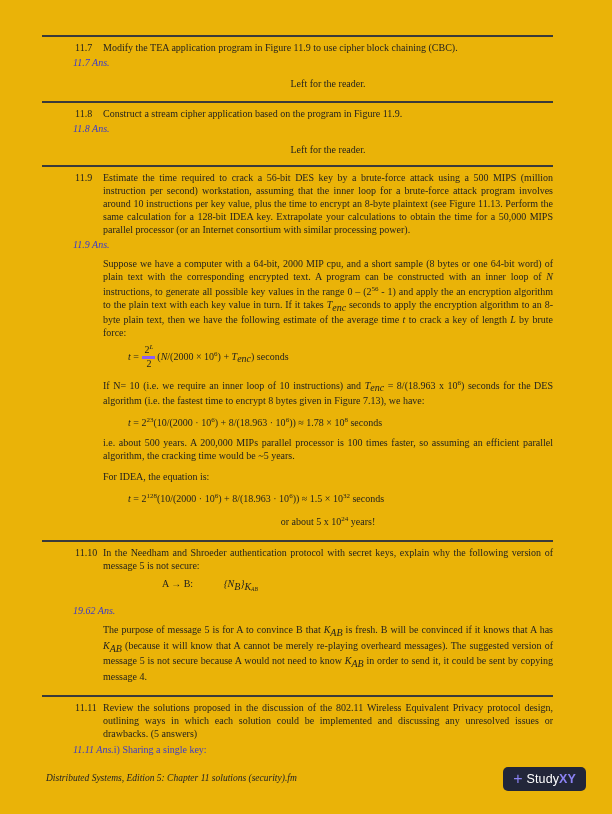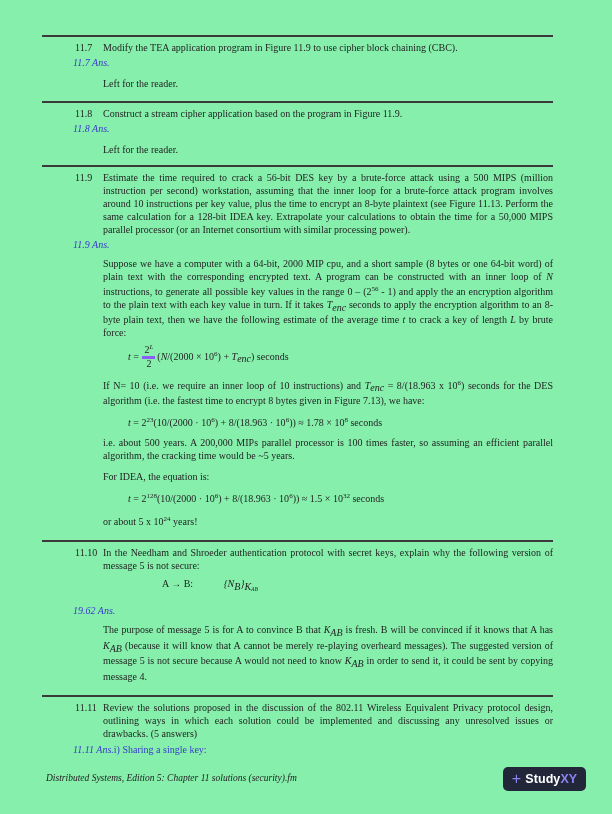--- a/index.html
+++ b/index.html
@@ -1,28 +1,28 @@
 <!DOCTYPE html>
 <html style="--text: #1f1f1f; --rule: #3a3a3a; --ans-blue: #3a3acd; --logo-bg: #222639; --logo-accent: #8b82f3;"><head>
 <meta charset="utf-8">
 <style>
   html,body{margin:0;padding:0;background:#e8e8e8;}
   .page{
-    width:612px;height:814px;position:relative;background:#86efac;overflow:hidden;
+    width:612px;height:814px;position:relative;background:#eab308;overflow:hidden;
     font-family:"Liberation Serif","DejaVu Serif",serif;
     font-size:10px;line-height:13px;color:var(--text,#1f1f1f);
   }
   .rule{height:2px;background:var(--rule,#3a3a3a);margin-left:42px;margin-right:59px;}
   .qrow{display:flex;margin:4px 59px 0 75px;}
   .qnum{width:28px;flex:none;}
   .qtext{flex:1;text-align:justify;}
   .anslabel{margin:2px 59px 0 73px;color:var(--ans-blue,#3a3acd);font-style:italic;}
   .ans-suffix{font-style:normal;}
   .answer{margin:6px 59px 0 103px;text-align:justify;}
-  .answer.single{text-align:left;margin-top:8px;}
+  .answer.single{text-align:center;margin-top:8px;}
   .formula{margin:7px 59px 0 128px;white-space:nowrap;}
   .para{margin-top:8px;}
   .msgline{margin:5px 0 0 162px;}
   .msg-rhs{margin-left:28px;}
   
   .i{font-style:italic;}
   .sup{font-size:7px;vertical-align:3.5px;}
   .supi{font-size:7px;vertical-align:3.5px;font-style:italic;}
   .subi{font-size:10px;vertical-align:-2.5px;font-style:italic;}
   .sub2{font-size:5.5px;vertical-align:-4px;font-style:italic;}
@@ -31,21 +31,21 @@
   .fden{display:block;line-height:10px;}
   
   .footer-text{position:absolute;left:46px;top:772px;font-style:italic;font-size:9.5px;color:#232323;}
   .logo{
     position:absolute;left:503px;top:767px;width:83px;height:24px;
     background:var(--logo-bg,#222639);border-radius:5px;
     display:flex;align-items:center;justify-content:center;
     font-family:"Liberation Sans","DejaVu Sans",sans-serif;
   }
   .logo-plus{color:var(--logo-accent,#8b82f3);font-size:16px;font-weight:400;line-height:1;margin-right:4px;margin-top:-1px;}
-  .logo-study{color:#ffffff;font-weight:700;font-size:12.5px;letter-spacing:0.1px;}
+  .logo-study{color:#ffffff;font-weight:400;font-size:12.5px;letter-spacing:0.1px;}
   .logo-xy{color:var(--logo-accent,#8b82f3);font-weight:700;font-size:12.5px;}
 </style>
 </head>
 <body>
 
 <div class="page">
 
   <div class="rule" style="margin-top:35px"></div>
   <section>
     <div class="qrow">

